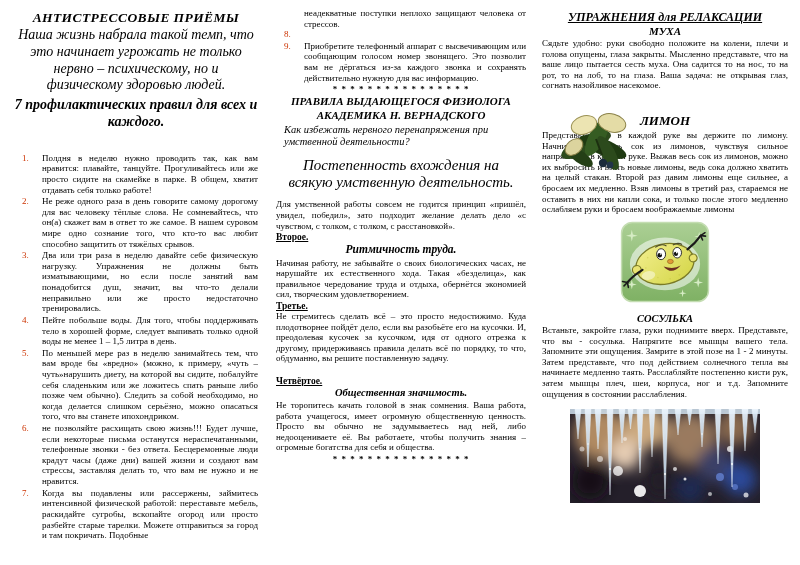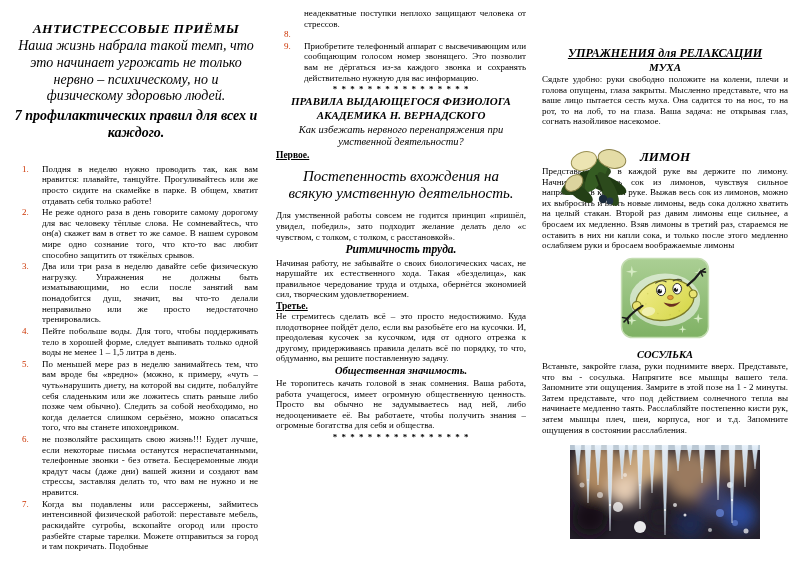--- a/index.html
+++ b/index.html
@@ -4,40 +4,40 @@
 <style>
   html,body{margin:0;padding:0;background:#fff;}
   .page{
     width:800px;height:565px;background:#ffffff;overflow:hidden;
     display:flex;color:#000;
     font-family:"Liberation Serif","DejaVu Serif",serif;
   }
   .panel{box-sizing:border-box;}
   .p1{width:268px;padding:8px 10px 0 14px;}
   .p2{width:264px;padding:8px 6px 0 8px;}
-  .p3{width:268px;padding:20px 12px 0 10px;margin-top:24px;}
-
-  
-  .t1{margin:13px 0 1px 0;font-size:13.5px;font-weight:bold;font-style:italic;text-align:center;letter-spacing:.4px;}
+  .p3{width:268px;padding:8px 12px 0 10px;}
+
+  
+  .t1{margin:2px 0 1px 0;font-size:13.5px;font-weight:bold;font-style:italic;text-align:center;letter-spacing:.4px;}
   .intro{margin:0 4px;font-size:14px;font-style:italic;text-align:center;line-height:1.2;}
   .t2{margin:3px 0 0 0;font-size:14px;font-weight:bold;font-style:italic;text-align:center;line-height:1.2;}
   .list{margin-top:22px;}
   .li{display:flex;margin:0 0 1px 0;}
   .num{flex:none;width:20px;padding-left:8px;color:#cc3300;font-size:9px;line-height:1.18;}
   .itxt{flex:1;font-size:9px;line-height:1.18;text-align:justify;}
 
   
   .jt{margin:0;font-size:9px;line-height:1.18;text-align:justify;}
   .stars{margin:1px 0;font-size:9px;text-align:center;letter-spacing:1px;font-weight:bold;}
   .u{text-decoration:underline;}
 
   
   .cont{margin-left:28px;}
   .rtitle{margin:1px 6px;font-size:11px;font-weight:bold;font-style:italic;text-align:center;line-height:1.25;}
-  .rsub{margin:0 8px;font-size:10.5px;font-style:italic;text-align:center;line-height:1.2;}
+  .rsub{margin:0 8px;font-size:10.5px;font-style:italic;line-height:1.2;}
   .slabel{margin:1px 0 0 0;font-size:9.5px;font-weight:bold;}
   .ssub-i{margin:8px;font-size:15px;font-style:italic;text-align:center;line-height:1.15;}
   .ssub-b{margin:1px 0;font-size:11.5px;font-weight:bold;font-style:italic;text-align:center;line-height:1.15;}
   .gap-top{margin-top:12px;}
 
   
   .relax{margin:2px 0 0 0;font-size:12px;font-weight:bold;font-style:italic;text-align:center;}
   .exname{margin:0 0 1px 0;font-size:11px;font-weight:bold;font-style:italic;text-align:center;}
   .exname.big{font-size:13px;}
   .lemon-sec{position:relative;margin-top:22px;}
@@ -95,30 +95,31 @@
       </div>
       <div class="li">
         <span class="num">9.</span>
         <span class="itxt">Приобретите телефонный аппарат с высвечивающим или сообщающим голосом номер звонящего. Это позволит вам не дёргаться из-за каждого звонка и сохранять действительно нужную для вас информацию.</span>
       </div>
     </div>
     <p class="stars">* * * * * * * * * * * * * * * *</p>
     <h3 class="rtitle">ПРАВИЛА ВЫДАЮЩЕГОСЯ ФИЗИОЛОГА АКАДЕМИКА Н. ВЕРНАДСКОГО</h3>
     <p class="rsub">Как избежать нервного перенапряжения при умственной деятельности?</p>
 
-    <p class="slabel"><span class="u">Первое.</span></p>
     <p class="ssub-i">Постепенность вхождения на всякую умственную деятельность.</p>
     <p class="jt">Для умственной работы совсем не годится принцип «пришёл, увидел, победил», зато подходит желание делать дело «с чувством, с толком, с толком, с расстановкой».</p>
 
+    <p class="slabel"><span class="u">Второе.</span></p>
     <p class="ssub-b">Ритмичность труда.</p>
     <p class="jt">Начиная работу, не забывайте о своих биологических часах, не нарушайте их естественного хода. Такая «безделица», как правильное чередование труда и отдыха, обернётся экономией сил, творческим удовлетворением.</p>
 
     <p class="slabel"><span class="u">Третье.</span></p>
     <p class="jt">Не стремитесь сделать всё – это просто недостижимо. Куда плодотворнее пойдёт дело, если вы разобьёте его на кусочки. И, преодолевая кусочек за кусочком, идя от одного отрезка к другому, придерживаясь правила делать всё по порядку, то что, обдуманно, вы решите поставленную задачу.</p>
 
+    <p class="slabel gap-top"><span class="u">Четвёртое.</span></p>
     <p class="ssub-b" style="font-size:10.5px;">Общественная значимость.</p>
     <p class="jt">Не торопитесь качать головой в знак сомнения. Ваша работа, работа учащегося, имеет огромную общественную ценность. Просто вы обычно не задумываетесь над ней, либо недооцениваете её. Вы работаете, чтобы получить знания – огромные богатства для себя и общества.</p>
     <p class="stars">* * * * * * * * * * * * * * * *</p>
   </section>
 
   <section class="panel p3">
     <h3 class="relax"><span class="u">УПРАЖНЕНИЯ для РЕЛАКСАЦИИ</span></h3>
     <h4 class="exname">МУХА</h4>
     <p class="jt">Сядьте удобно: руки свободно положите на колени, плечи и голова опущены, глаза закрыты. Мысленно представьте, что на ваше лицо пытается сесть муха. Она садится то на нос, то на рот, то на лоб, то на глаза. Ваша задача: не открывая глаз, согнать назойливое насекомое.</p>
 

